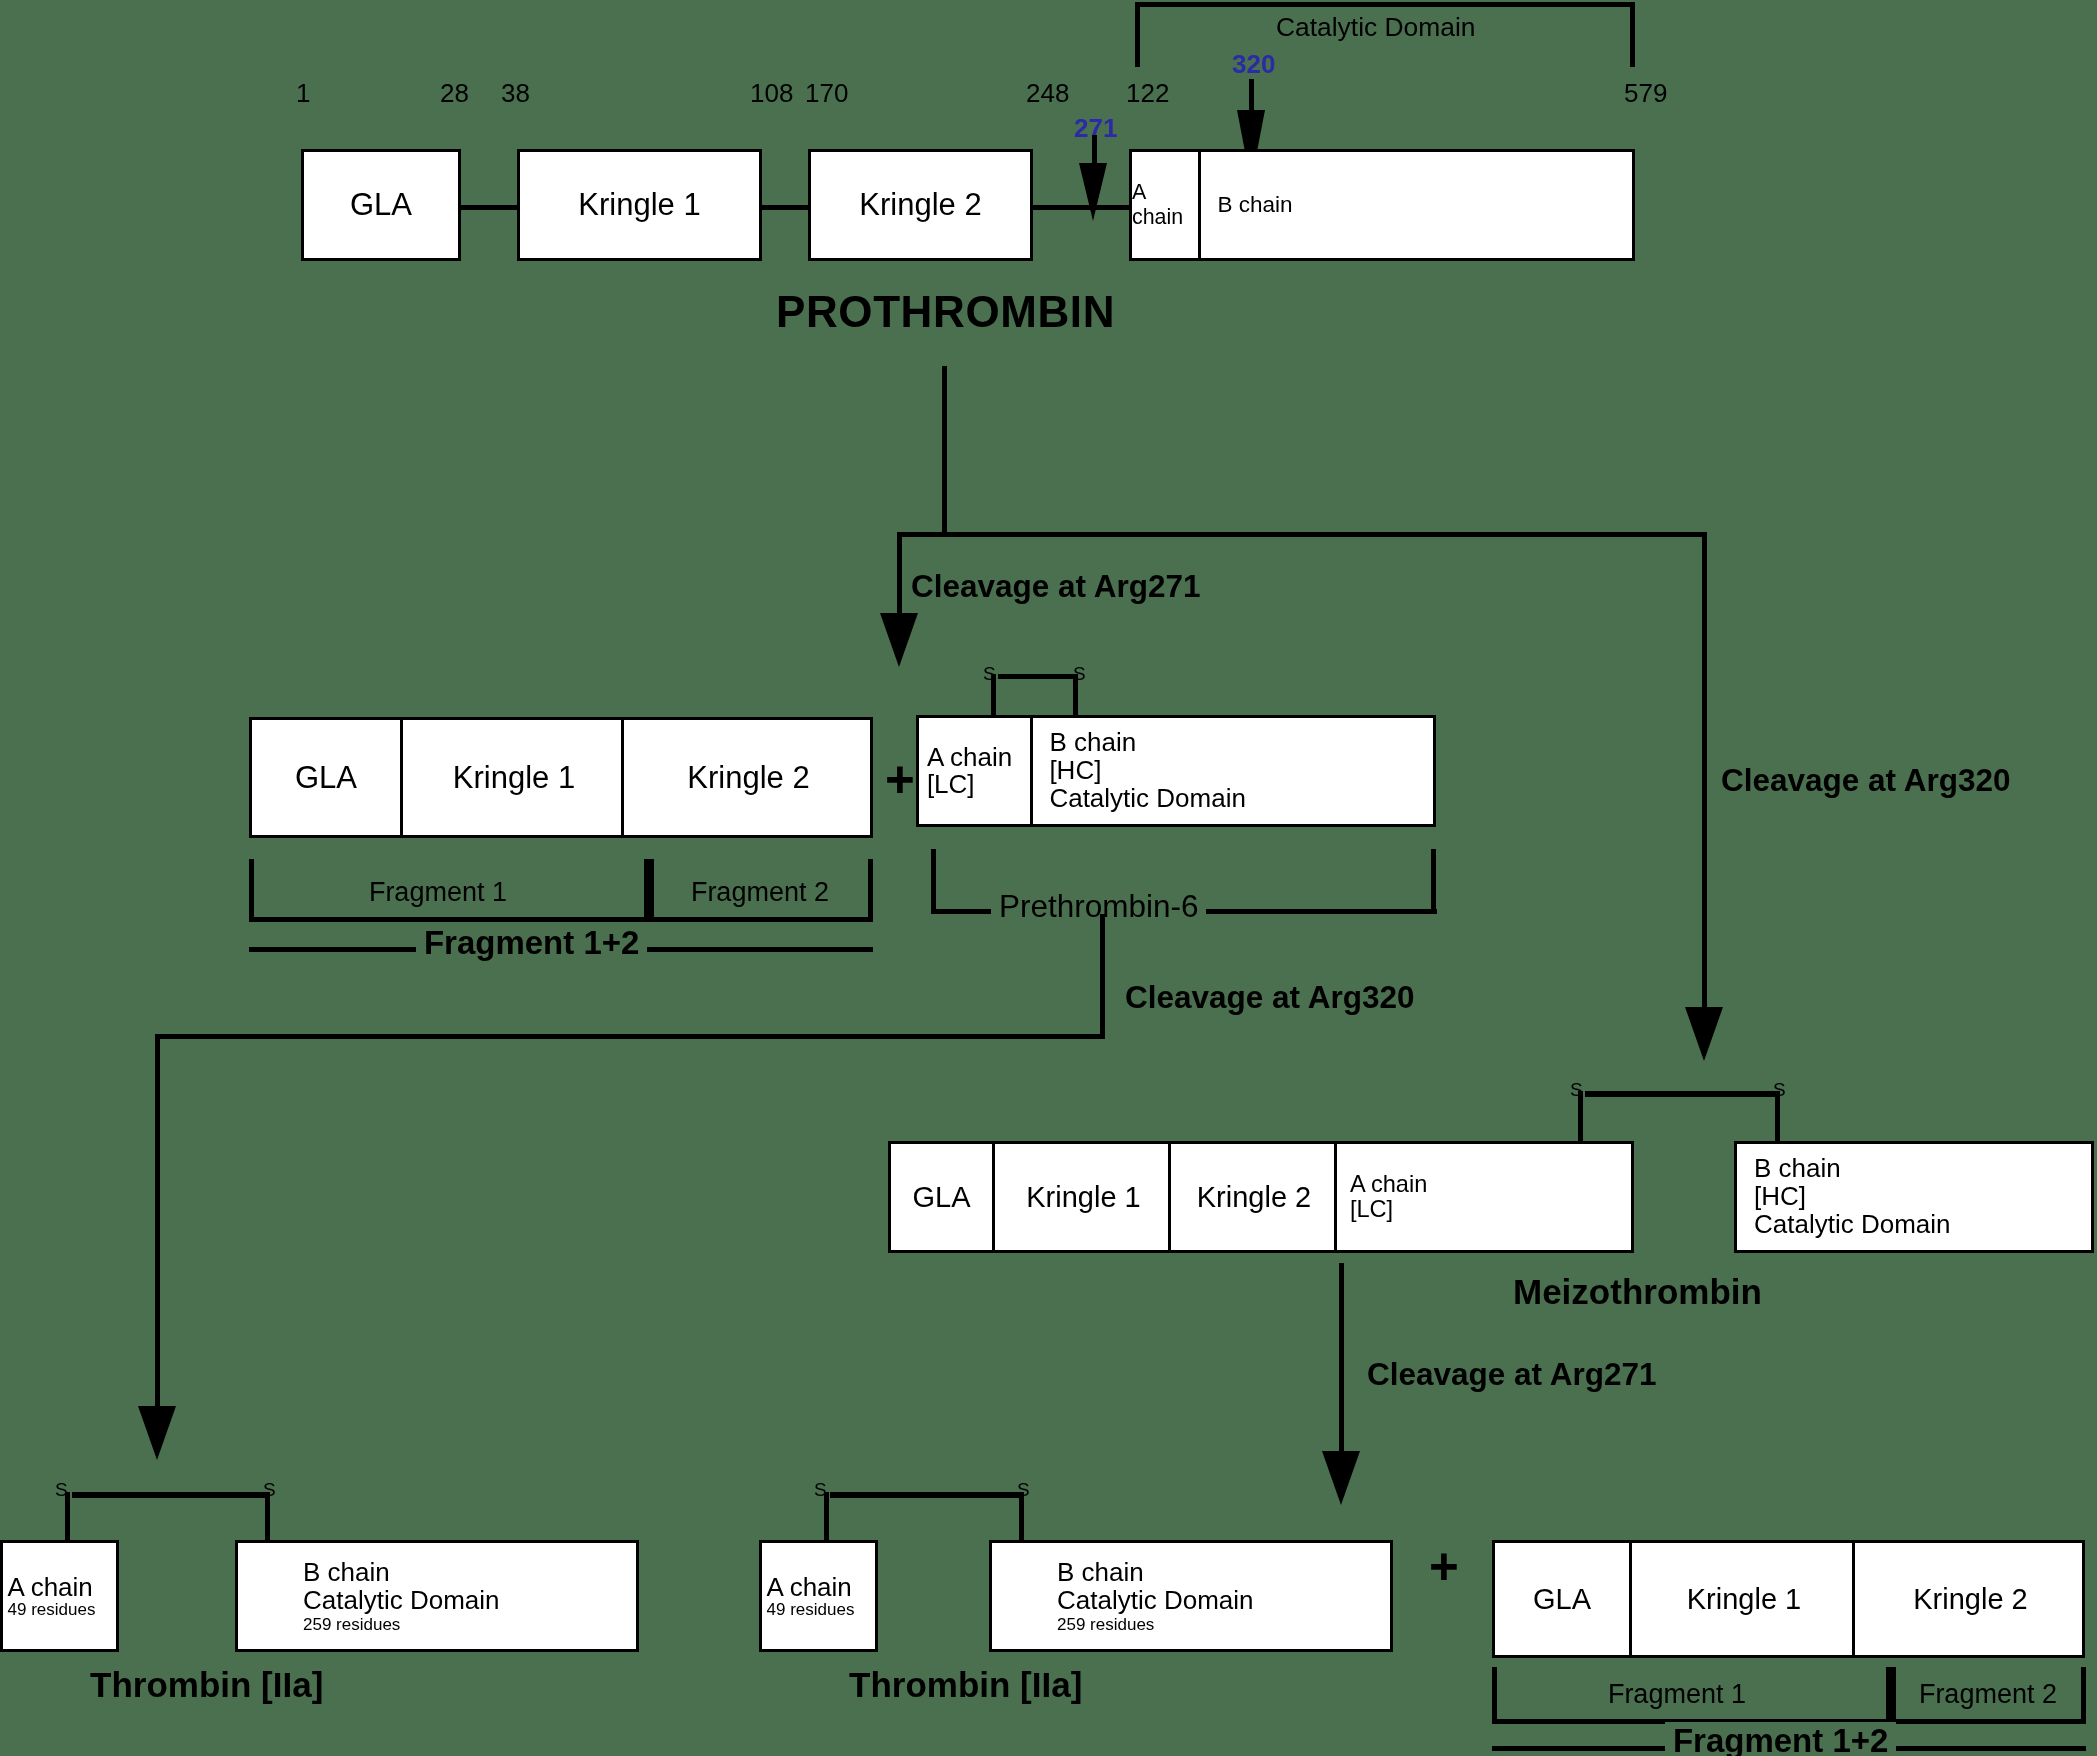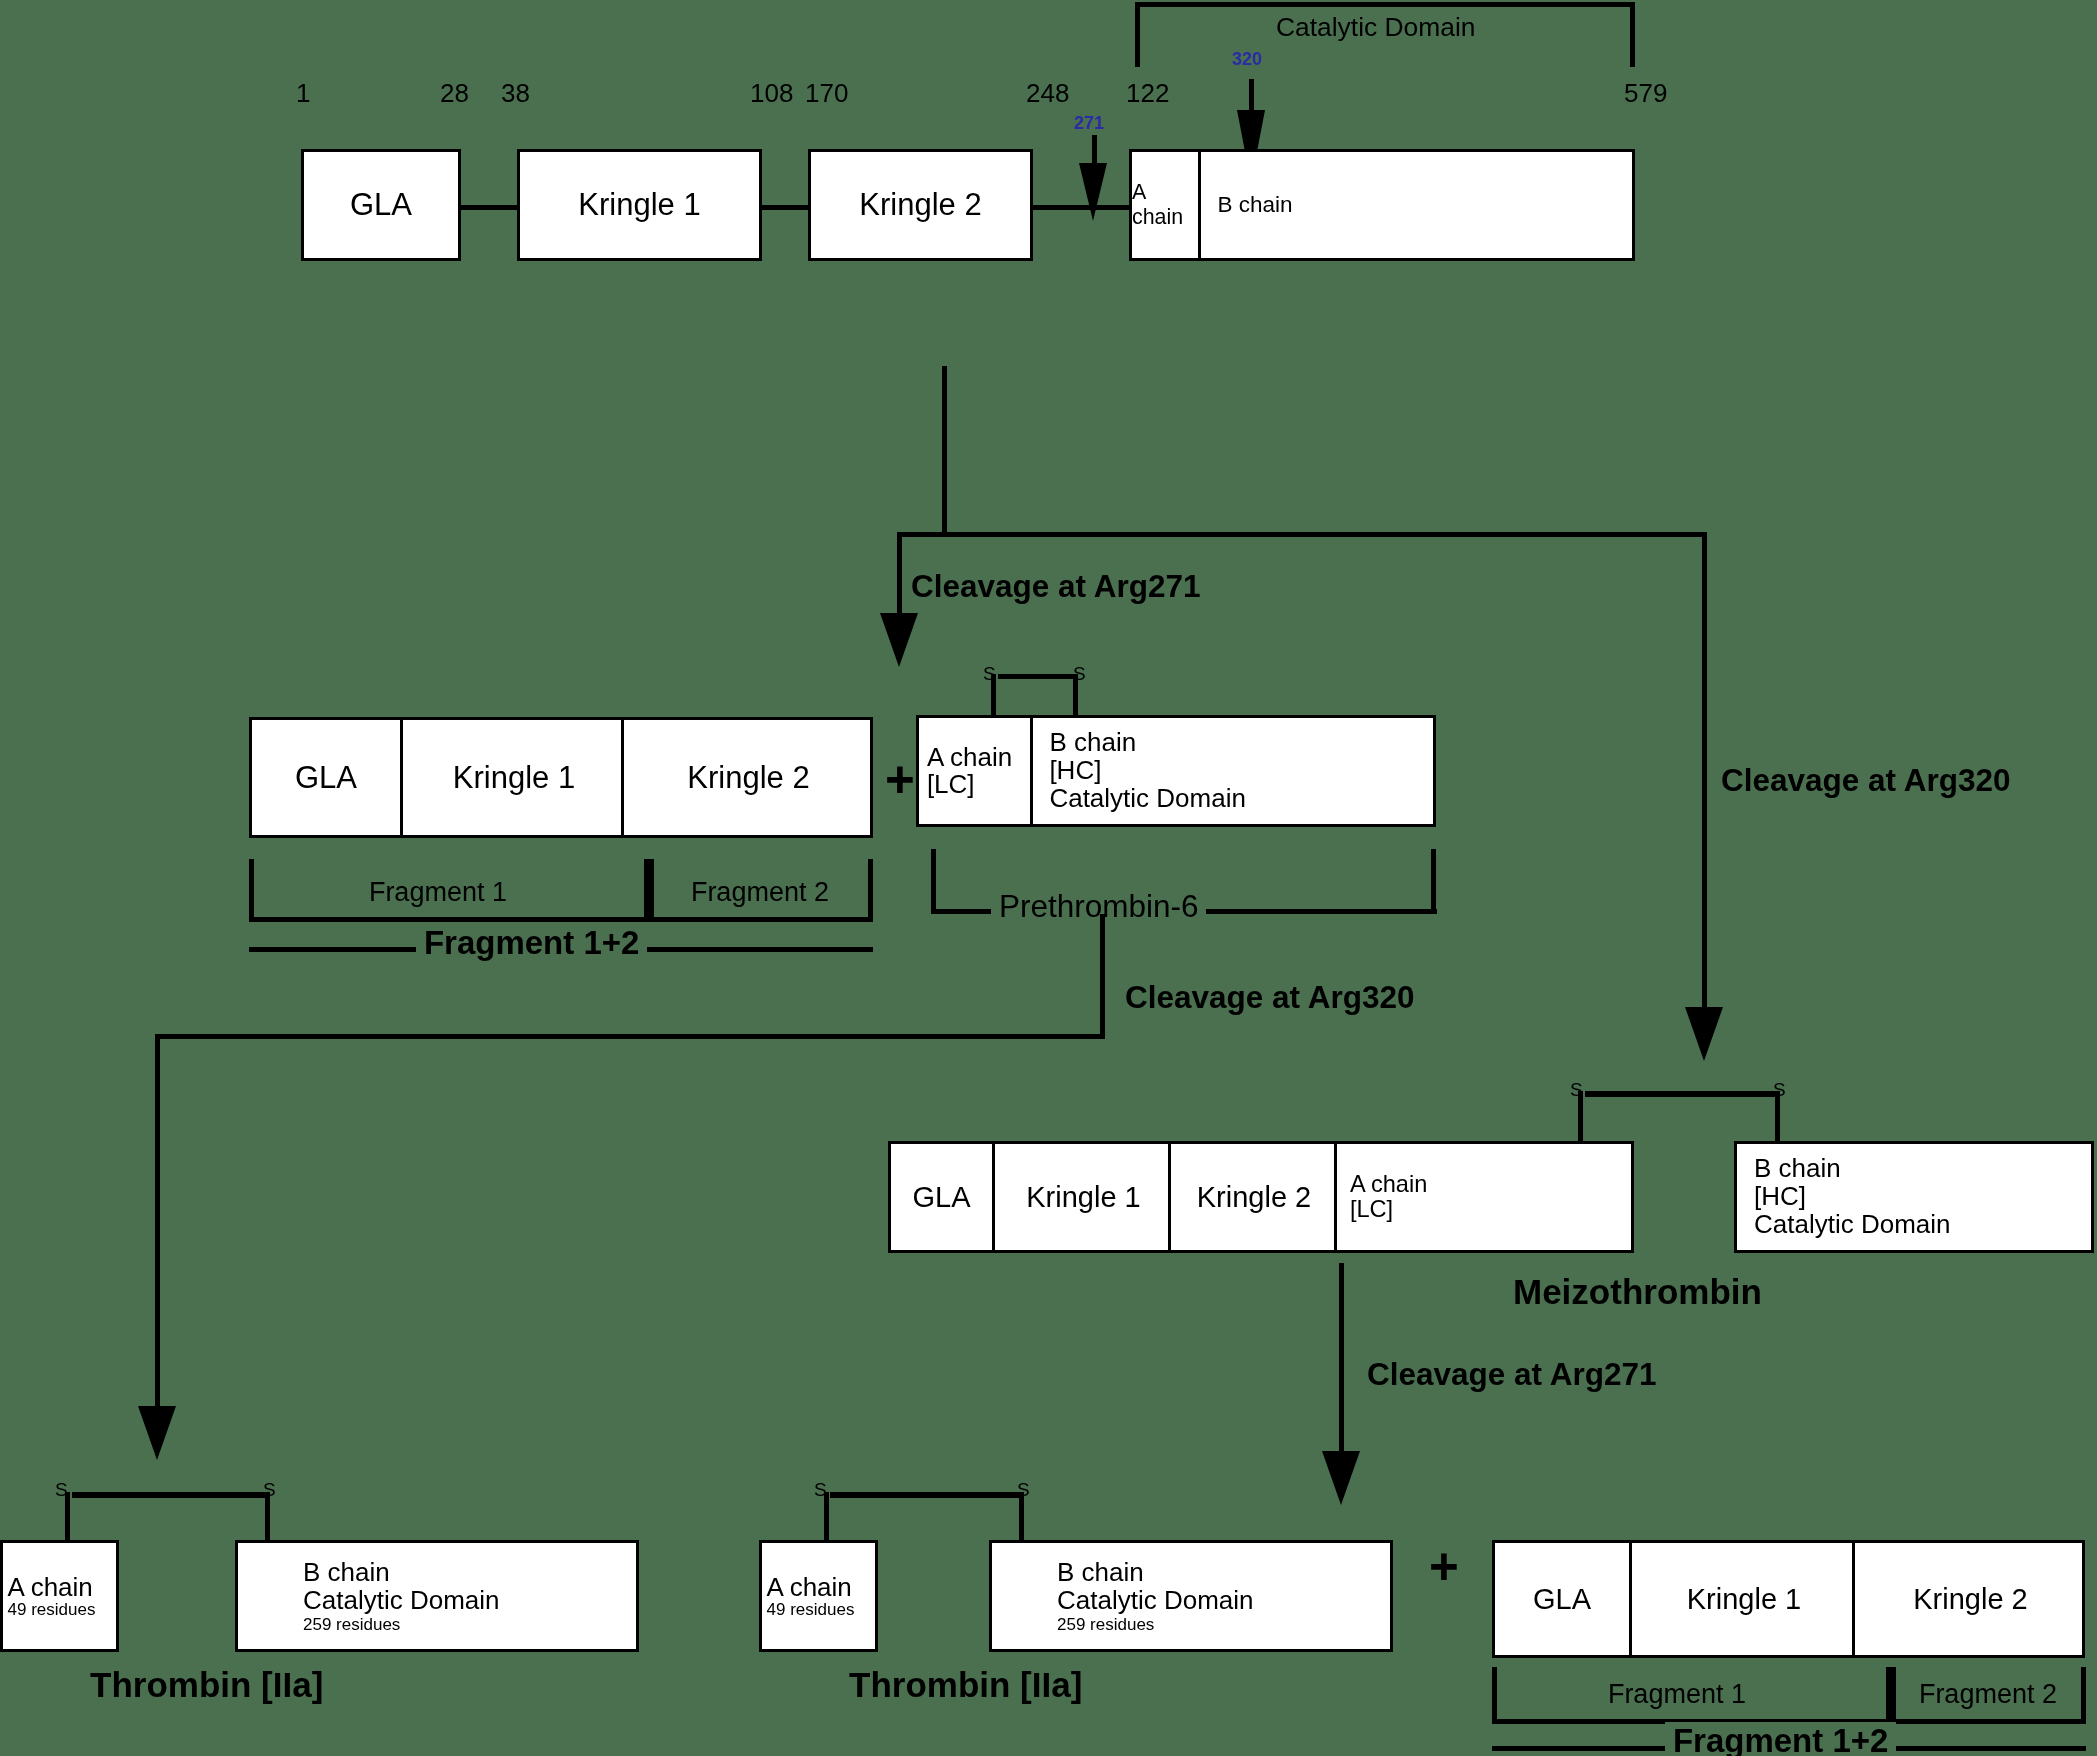--- a/index.html
+++ b/index.html
@@ -28,21 +28,21 @@
     position:absolute;
     background:#ffffff;
     box-sizing:border-box;
     display:flex;align-items:center;justify-content:center;
     color:#000;
   }
   .vline{position:absolute;background:#000;}
   .hline{position:absolute;background:#000;}
   .lbl{position:absolute;color:#000;white-space:nowrap;}
   .num{position:absolute;color:#000;white-space:nowrap;font-size:26px;}
-  .numblue{position:absolute;color:#2b2ba5;white-space:nowrap;font-size:18px;font-weight:bold;}
+  .numblue{position:absolute;color:#2b2ba5;white-space:nowrap;font-size:26px;font-weight:bold;}
 
   .arrowdown{position:absolute;width:0;height:0;border-left:19px solid transparent;border-right:19px solid transparent;border-top:54px solid #000;}
   .arrowslim{position:absolute;width:0;height:0;border-left:14.6px solid transparent;border-right:14.6px solid transparent;border-top:73px solid #000;}
 
   .ttl{position:absolute;font-weight:bold;color:#000;white-space:nowrap;}
 
   .sslabel{position:absolute;font-size:19px;color:#000;}
   .plus{position:absolute;font-size:51px;font-weight:bold;color:#000;line-height:1;}
 
   .bracktxt{position:absolute;color:#000;white-space:nowrap;background:#4a7050;padding:0 7.9px;}
@@ -93,20 +93,21 @@
 
   <div class="box left" style="left:1129px;top:149px;width:506px;height:112px;padding:0;">
     <div class="seg" style="left:0;top:0;width:69px;height:100%;border-right:3.9px solid #000;">
       <span style="font-size:21.4px;">A chain</span>
     </div>
     <div class="seg left" style="left:73px;top:0;right:0;height:100%;justify-content:flex-start;padding-left:12.4px;">
       <span style="font-size:22.5px;">B chain</span>
     </div>
   </div>
 
+  <div class="ttl" style="left:776px;top:287px;font-size:44px;letter-spacing:0.6px;">PROTHROMBIN</div>
 
   <div class="vline" style="left:942px;top:366px;width:5px;height:169px;"></div>
   <div class="hline" style="left:897px;top:532px;width:810px;height:5px;"></div>
 
   <div class="vline" style="left:897px;top:532px;width:5px;height:104px;"></div>
   <div class="arrowdown" style="left:880px;top:613px;"></div>
   <div class="lbl" style="left:911px;top:568px;font-size:31.5px;font-weight:bold;">Cleavage at Arg271</div>
 
   <div class="vline" style="left:1702px;top:532px;width:5px;height:495px;"></div>
   <div class="arrowdown" style="left:1685px;top:1007px;"></div>

